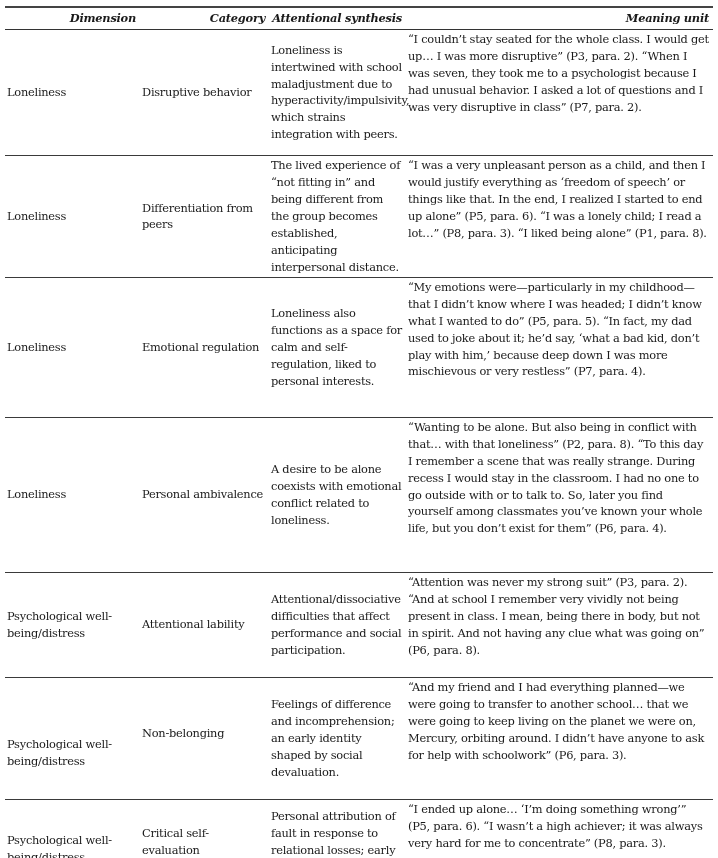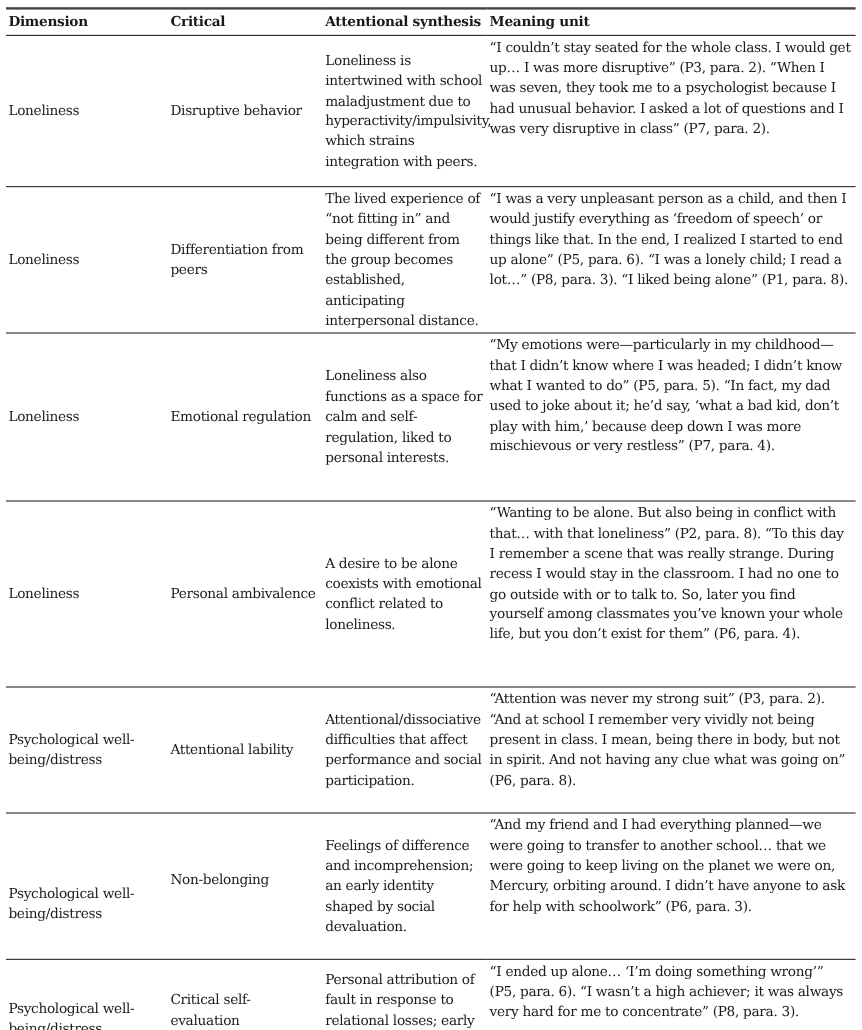--- a/index.html
+++ b/index.html
@@ -10,24 +10,25 @@
     width: 708px;
     font-family: "DejaVu Serif", "Liberation Serif", serif;
     font-size: 11.4px;
     line-height: 16.9px;
     color: #1a1a1a;
     table-layout: fixed;
     letter-spacing: -0.25px;
   }
   thead tr { border-top: 2px solid #444; border-bottom: 1.5px solid #333; }
   th {
-    text-align: left;
+    text-align: right;
     font-weight: bold;
     padding: 2px 4px 2px 2px;
     vertical-align: top;
+    font-style: italic;
   }
   td {
     padding: 1px 4px 1px 2px;
     vertical-align: middle;
   }
   td.mu { vertical-align: top; }
   tbody tr { border-bottom: 1.5px solid #3a3a3a; }
   tbody tr:last-child { border-bottom: 2px solid #444; }
   col.c1 { width: 135px; }
   col.c2 { width: 129px; }
@@ -41,21 +42,21 @@
   <table>
     <colgroup>
       <col class="c1">
         <col class="c2">
         <col class="c3">
         <col class="c4">
     </colgroup>
     <thead>
       <tr>
         <th>Dimension</th>
-        <th>Critical</th>
+        <th>Category</th>
         <th>Attentional synthesis</th>
         <th>Meaning unit</th>
       </tr>
     </thead>
     <tbody>
       <tr style="height:126px">
         <td>Loneliness</td>
         <td>Disruptive behavior</td>
         <td>Loneliness is intertwined with school maladjustment due to hyperactivity/impulsivity, which strains integration with peers.</td>
         <td class="mu">“I couldn’t stay seated for the whole class. I would get up… I was more disruptive” (P3, para. 2). “When I was seven, they took me to a psychologist because I had unusual behavior. I asked a lot of questions and I was very disruptive in class” (P7, para. 2).</td>

